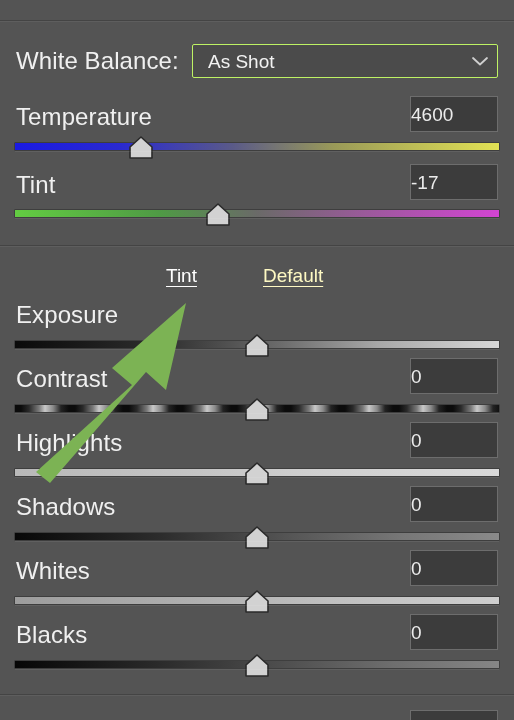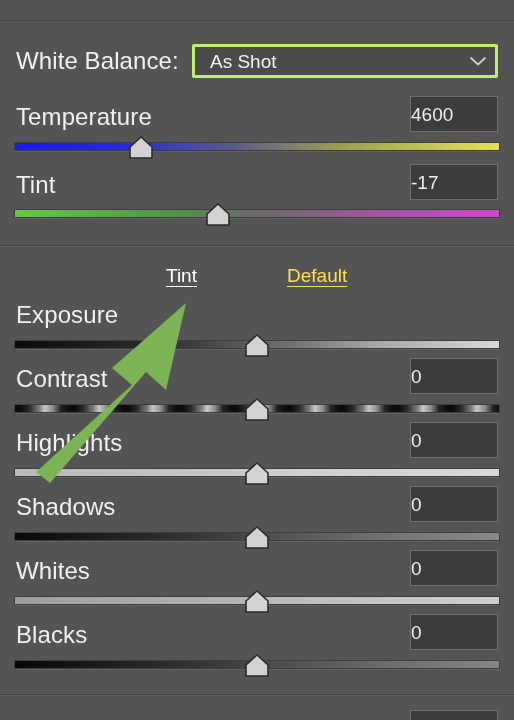--- a/index.html
+++ b/index.html
@@ -54,21 +54,21 @@
   }
 
   
   #wb-select {
     position: absolute;
     left: 192px;
     top: 44px;
     width: 306px;
     height: 34px;
     background: #4b4b4b;
-    border: 3px solid #bef264;
+    border: 1px solid #bef264;
     border-radius: 2px;
     display: flex;
     align-items: center;
   }
   #wb-select .wb-text {
     color: #f2f2f2;
     font-size: 19px;
     line-height: 19px;
     padding-left: 15px;
     flex: 1;
@@ -84,21 +84,21 @@
   .link {
     position: absolute;
     font-size: 19px;
     line-height: 19px;
     top: 266px;
     text-decoration: underline;
     text-underline-offset: 4px;
     cursor: pointer;
   }
   #link-auto { left: 166px; color: #ffffff; }
-  #link-default { left: 263px; color: #fde047; margin-left: 24px; }
+  #link-default { left: 263px; color: #fef9c3; }
 
   
   .slider {
     position: absolute;
     left: 14px;
     width: 486px;
     height: 9px;
     border: 1px solid #3e3e3e;
     border-radius: 1px;
   }

